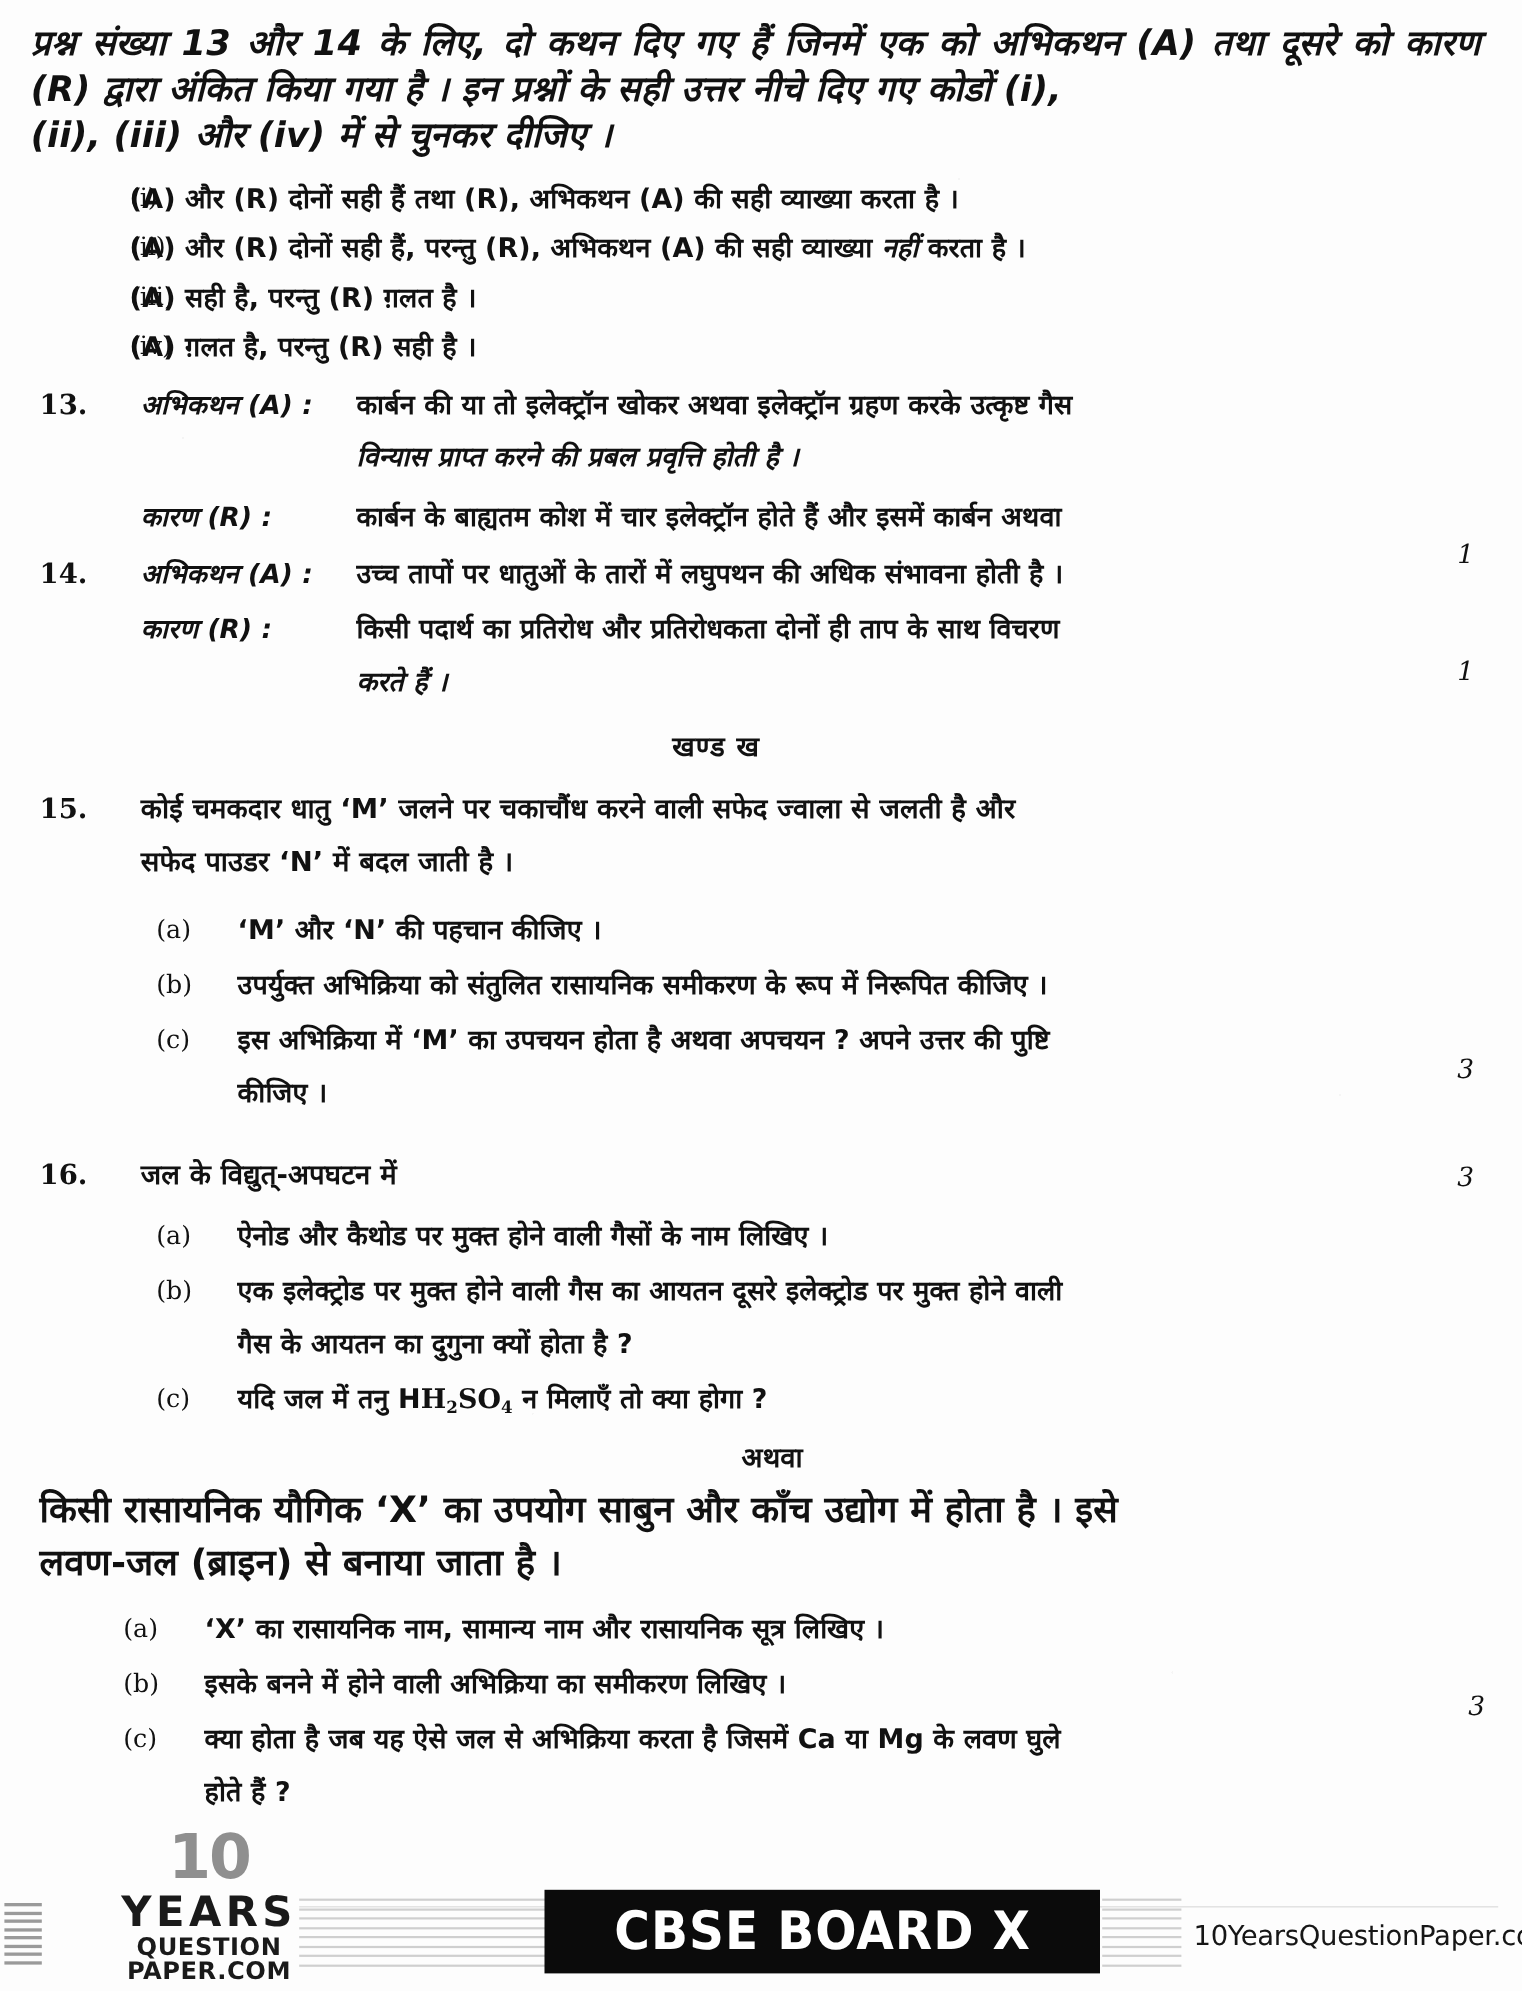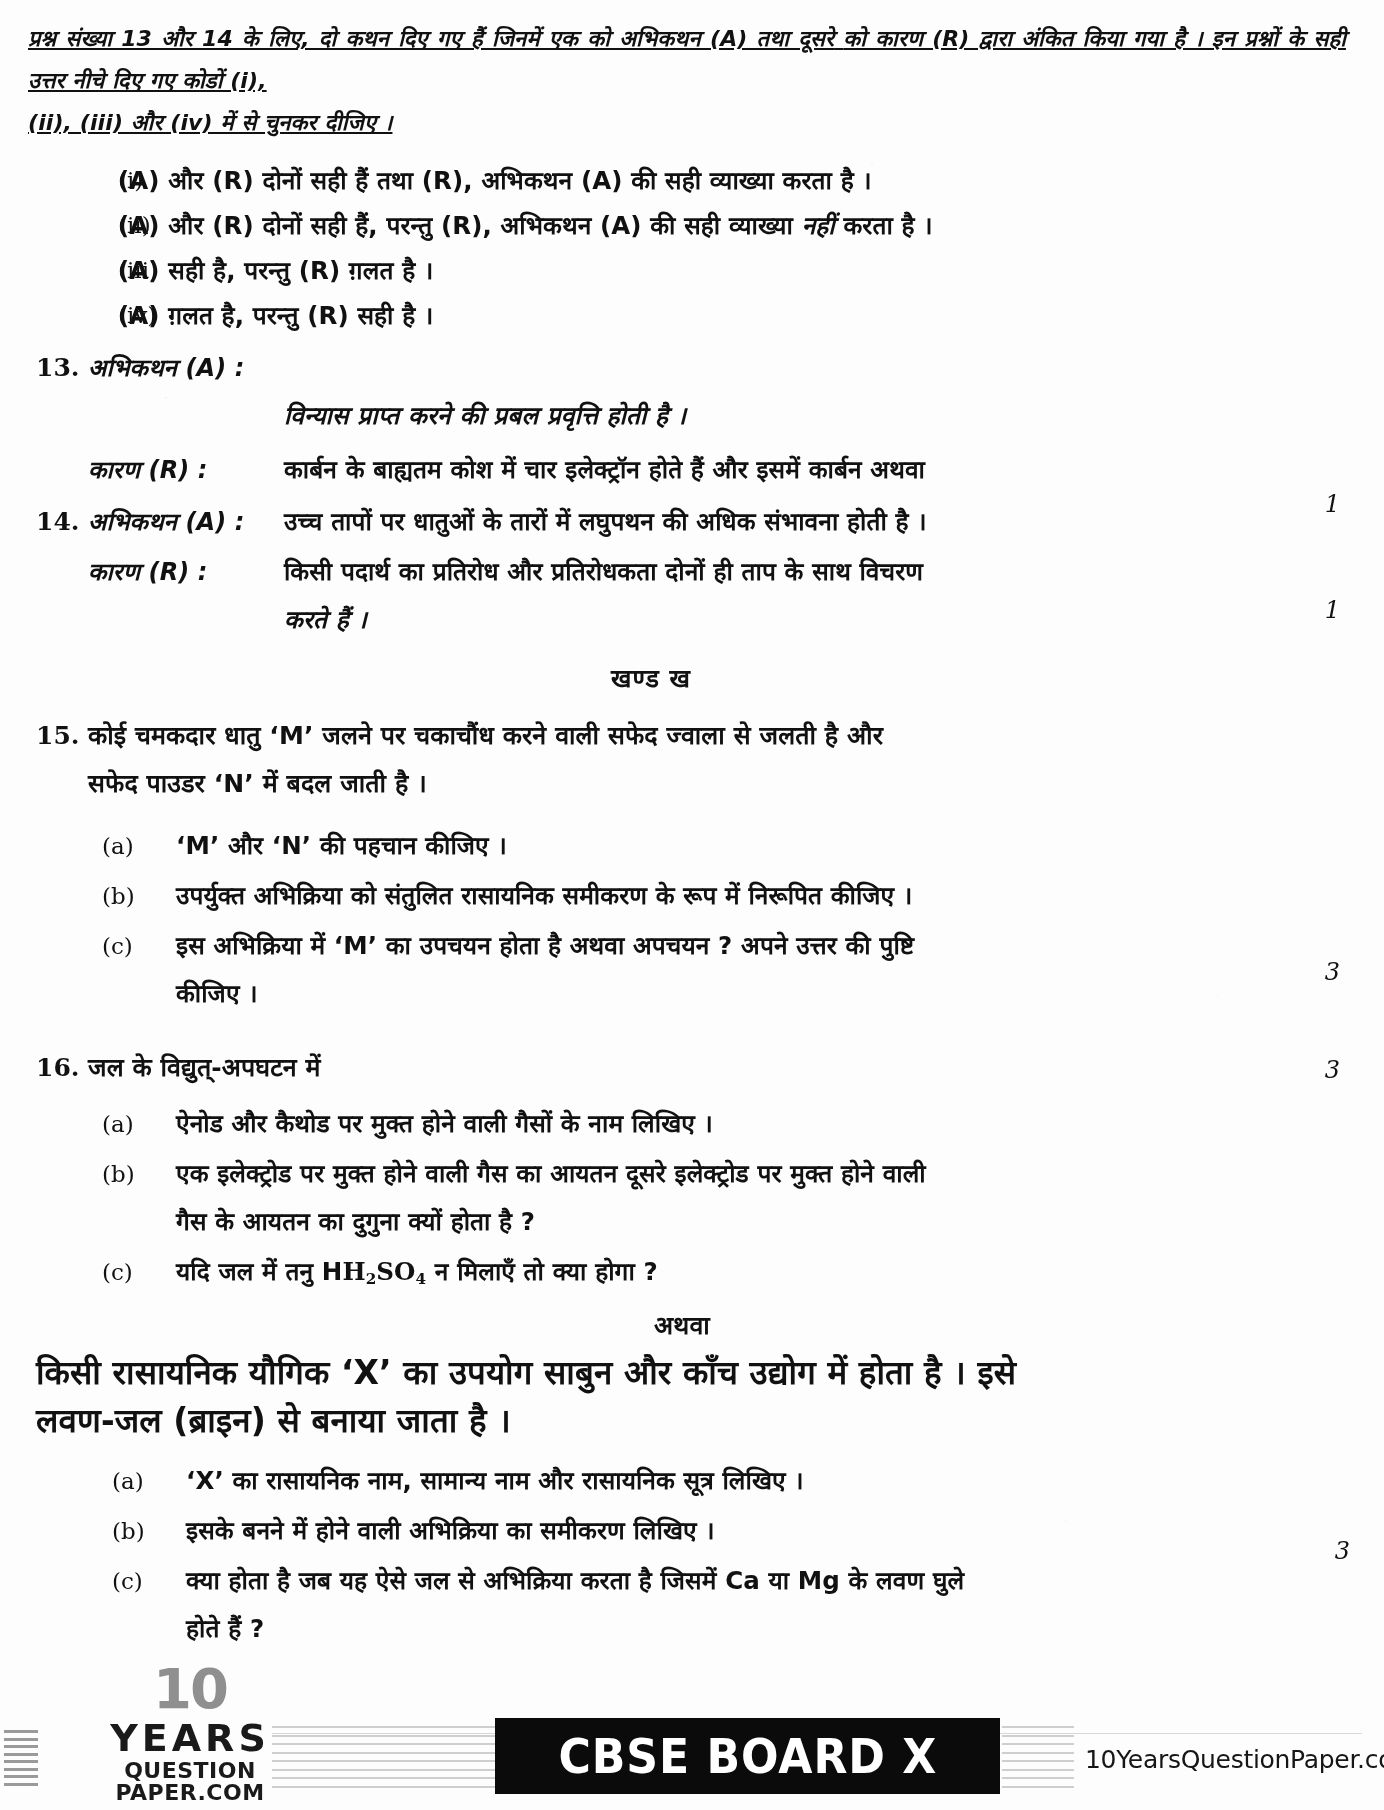--- a/index.html
+++ b/index.html
@@ -36,29 +36,28 @@
   }
 
   
   .dev {
     font-family: "DejaVu Sans", sans-serif;
     font-weight: 600;
     letter-spacing: 0.1px;
   }
 
   .intro {
-    font-size: 22px;
+    font-size: 32px;
     line-height: 42px;
     font-style: italic;
     font-weight: 700;
     padding-left: 2px;
     padding-right: 10px;
     text-align: justify;
     text-justify: inter-word;
-    text-decoration: underline;
   }
   .intro .lastline { display: block; }
 
   .opts {
     margin-top: 14px;
   }
   .opt-row {
     display: flex;
     align-items: flex-start;
     line-height: 45px;
@@ -76,20 +75,21 @@
   .opt-text {
     flex: 1 1 auto;
     font-size: 24.5px;
   }
   .opt-text i { font-style: italic; }
 
   .qblock {
     display: flex;
     align-items: flex-start;
     margin-top: 6px;
+    gap: 40px;
   }
   .qnum {
     flex: 0 0 62px;
     width: 62px;
     font-family: "DejaVu Serif", serif;
     font-weight: 700;
     font-size: 25px;
     line-height: 48px;
     padding-left: 10px;
     box-sizing: border-box;
@@ -335,20 +335,21 @@
         <div class="opt-num rom">(iv)</div>
         <div class="opt-text dev">(A) ग़लत है, परन्तु (R) सही है ।</div>
       </div>
     </div>
 
     <div class="qblock">
       <div class="qnum">13.</div>
       <div class="qbody">
         <div class="ar-row">
           <div class="ar-label dev">अभिकथन (A) :</div>
+          <div class="ar-text dev">कार्बन की या तो इलेक्ट्रॉन खोकर अथवा इलेक्ट्रॉन ग्रहण करके उत्कृष्ट गैस</div>
         </div>
         <div class="ar-cont dev">विन्यास प्राप्त करने की प्रबल प्रवृत्ति होती है ।</div>
         <div class="ar-row" style="margin-top:6px;">
           <div class="ar-label dev">कारण (R) :</div>
           <div class="ar-text dev">कार्बन के बाह्यतम कोश में चार इलेक्ट्रॉन होते हैं और इसमें कार्बन अथवा</div>
         </div>
         <div class="marks" style="top:146px;">1</div>
       </div>
     </div>
 

